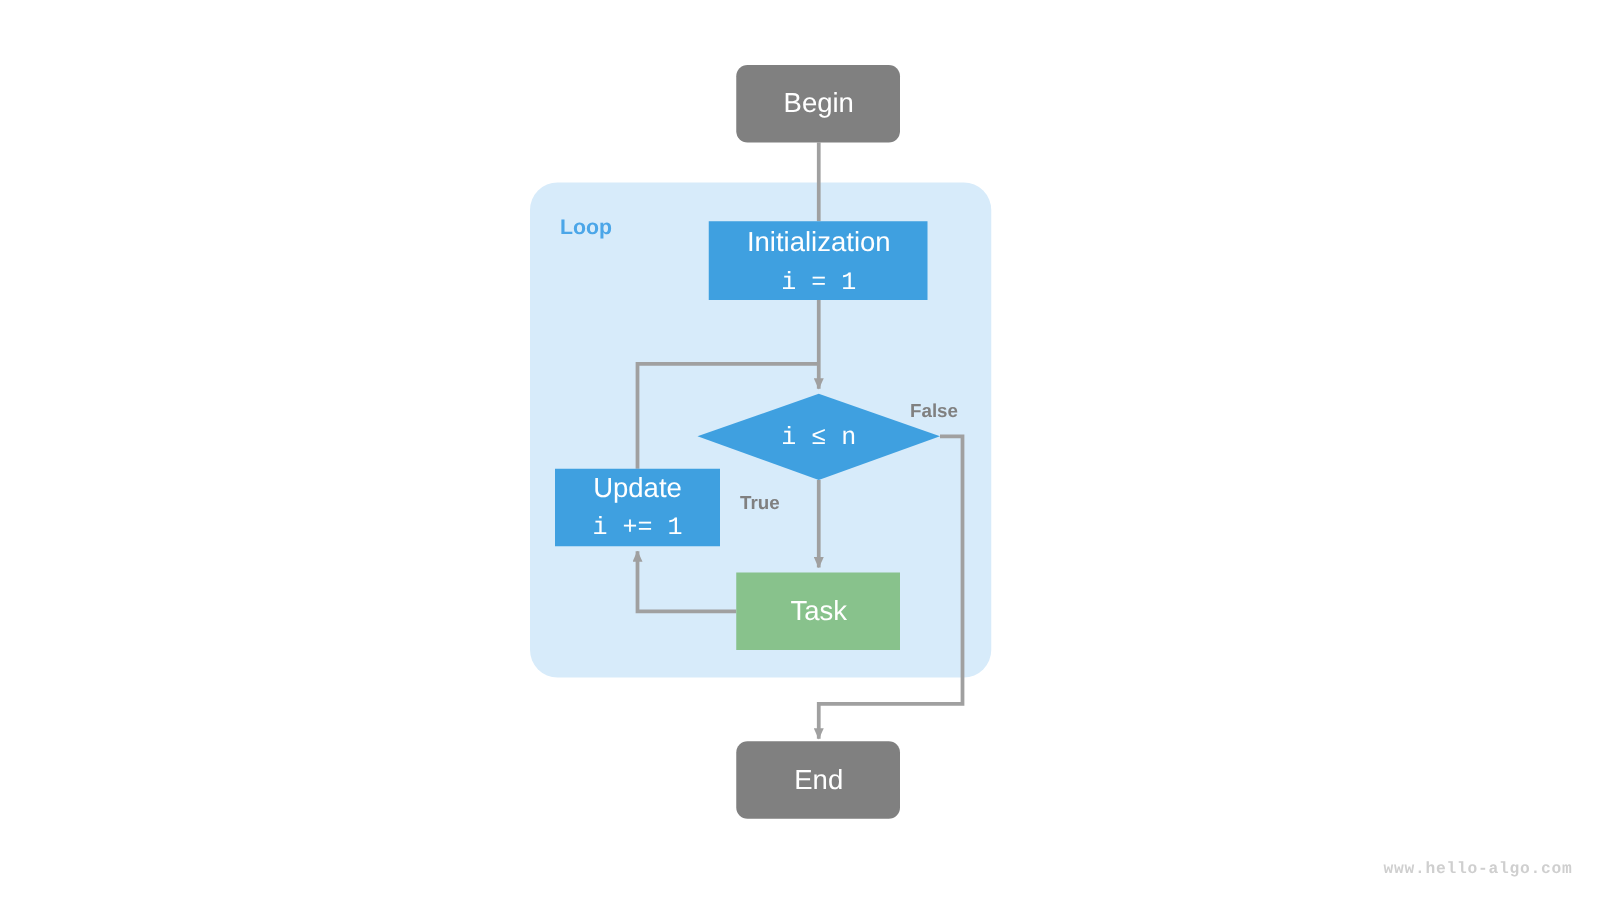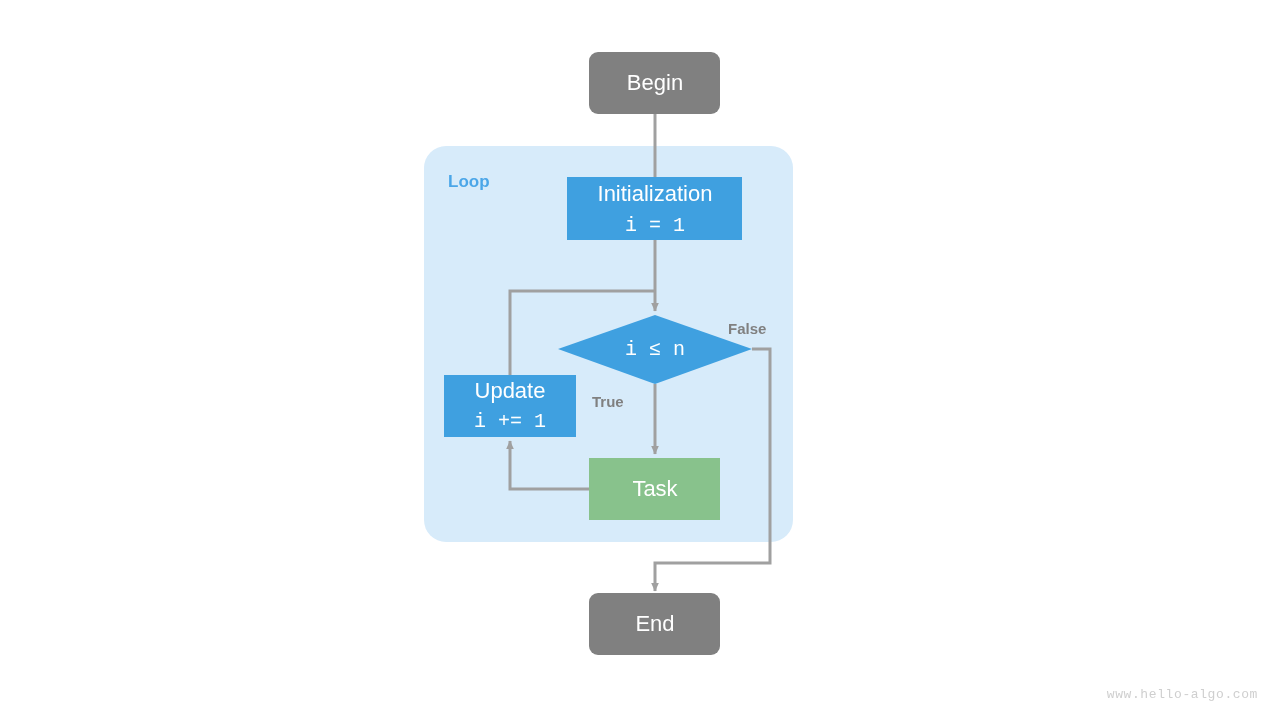--- a/index.html
+++ b/index.html
@@ -56,20 +56,21 @@
   }
   .watermark {
     position: absolute;
     right: 22px;
     bottom: 18px;
     color: #cfcfcf;
     font-family: "Liberation Mono", monospace;
     font-size: 13px;
     letter-spacing: 0.6px;
     white-space: nowrap;
+    font-weight: bold;
   }
 </style>
 </head>
 <body>
 
 <div id="canvas">
 
   <svg id="flow-svg" viewBox="0 0 1280 720">
     <defs>
       <marker id="arrowhead" markerWidth="9" markerHeight="8" refX="8.4" refY="4" orient="auto" markerUnits="userSpaceOnUse">

